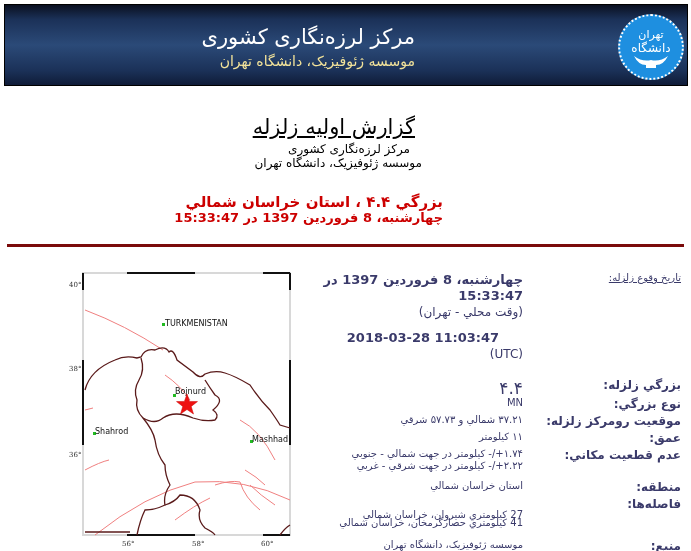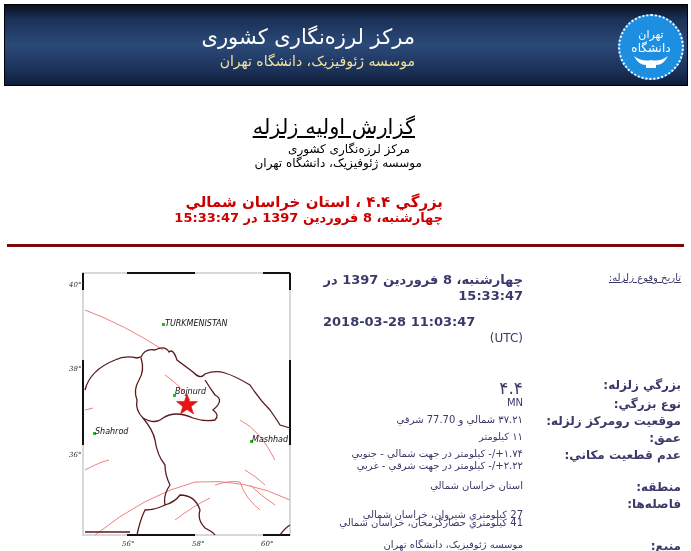--- a/index.html
+++ b/index.html
@@ -20,21 +20,21 @@
   .report-sub1 { position:absolute; left:200px; top:142px; width:210px; text-align:right; direction:rtl;
     font-size:12px; color:#000; }
   .report-sub2 { position:absolute; left:200px; top:156px; width:222px; text-align:right; direction:rtl;
     font-size:12px; color:#000; }
   .headline1 { position:absolute; left:150px; top:193px; width:293px; text-align:right; direction:rtl;
     font-size:15px; font-weight:bold; color:#cc0000; }
   .headline2 { position:absolute; left:150px; top:210px; width:293px; text-align:right; direction:rtl;
     font-size:13px; font-weight:bold; color:#cc0000; }
   .divider { position:absolute; left:7px; top:244px; width:677px; height:3px; background:#7a0a0a; }
 
-  .map { position:absolute; left:65px; top:270px; width:240px; height:281px;font-style:italic; }
+  .map { position:absolute; left:65px; top:270px; width:240px; height:281px; }
 
   .info { position:absolute; top:268px; right:10px; width:380px; direction:rtl; }
   .row { position:relative; }
   .lbl { position:absolute; right:0; color:#3a3a6a; font-size:12px; font-weight:bold; white-space:nowrap; }
   .val { position:absolute; right:158px; text-align:right; color:#3a3a6a; font-size:10px; white-space:nowrap; }
   .val.big { font-size:13px; font-weight:bold; }
   .val .plain { font-weight:normal; font-size:12px; display:block; }
   .lbl.small { font-weight:normal; font-size:10px; }
 </style>
 </head>
@@ -114,36 +114,37 @@
 
     <polygon points="122,124 124.6,131.4 132.5,131.6 126.2,136.4 128.5,144 122,139.5 115.5,144 117.8,136.4 111.5,131.6 119.4,131.4" fill="#ee1111" stroke="#cc0000" stroke-width="0.5"></polygon>
   </svg>
 </div>
 
 <div class="info">
   <div class="row" style="height:110px;">
     <span class="lbl small" style="top:4px;text-decoration:underline;">تاريخ وقوع زلزله:</span>
     <div class="val big" style="top:4px; width:200px; white-space:normal; line-height:16px;">
       <span>چهارشنبه، 8 فروردين 1397 در 15:33:47</span>
+      <span class="plain">(وقت محلي - تهران)</span>
       <span style="display:block; height:10px;"></span>
-      <span style="display:block; direction:ltr; text-align:left;">2018-03-28 11:03:47</span>
+      <span style="display:block; direction:ltr; text-align:center;">2018-03-28 11:03:47</span>
       <span class="plain" style="direction:ltr;">(UTC)</span>
     </div>
   </div>
   <div class="row" style="height:19px;">
     <span class="lbl">بزرگي زلزله:</span>
     <span class="val" style="font-size:17px;">۴.۴</span>
   </div>
   <div class="row" style="height:17px;">
     <span class="lbl">نوع بزرگي:</span>
     <span class="val">MN</span>
   </div>
   <div class="row" style="height:17px;">
     <span class="lbl">موقعيت رومرکز زلزله:</span>
-    <span class="val">۳۷.۲۱ شمالي و 77.70 شرقي</span>
+    <span class="val">۳۷.۲۱ شمالي و ۵۷.۷۳ شرقي</span>
   </div>
   <div class="row" style="height:17px;">
     <span class="lbl">عمق:</span>
     <span class="val">۱۱ کيلومتر</span>
   </div>
   <div class="row" style="height:32px;">
     <span class="lbl">عدم قطعيت مکاني:</span>
     <span class="val" style="top:0;">۱.۷۴+/- کيلومتر در جهت شمالي - جنوبي</span>
     <span class="val" style="top:12px;">۲.۲۲+/- کيلومتر  در جهت شرقي - غربي</span>
   </div>

